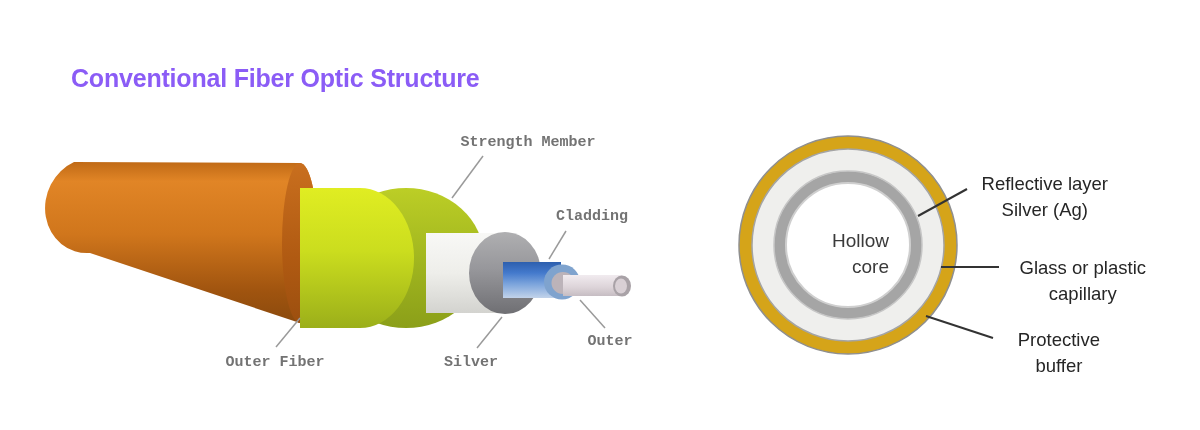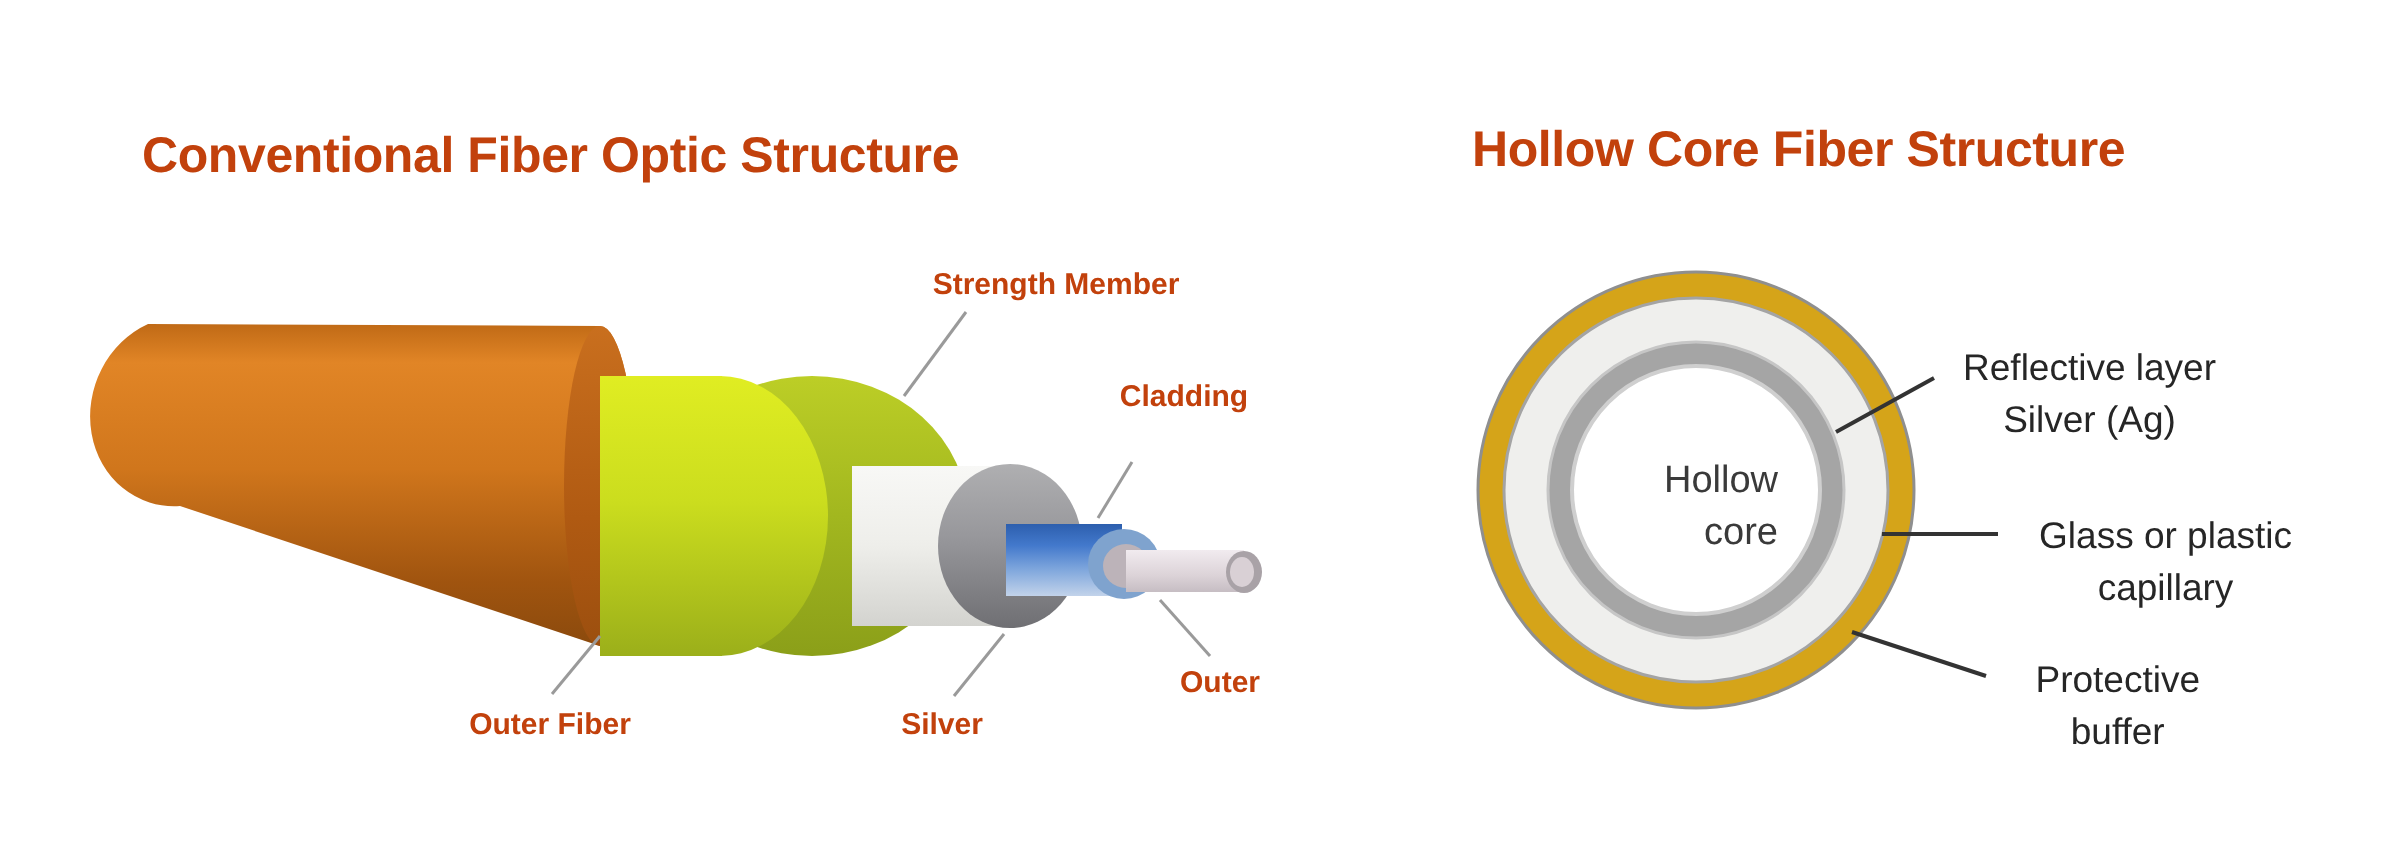--- a/index.html
+++ b/index.html
@@ -10,29 +10,29 @@
     overflow:hidden;
     font-family:"Liberation Sans",sans-serif;
   }
   .canvas svg{position:absolute;left:0;top:0;}
   .title{
     position:absolute;
     font-family:"Liberation Sans",sans-serif;
     font-weight:bold;
     font-size:25px;
     letter-spacing:-0.2px;
-    color:#c2410c;
+    color:#8b5cf6;
     white-space:nowrap;
   }
   .cable-label{
     position:absolute;
-    font-family:Liberation Sans, sans-serif;
+    font-family:Liberation Mono, monospace;
     font-weight:bold;
     font-size:15px;
-    color:#c2410c;
+    color:#737373;
     white-space:nowrap;
     transform:translateX(-50%);
   }
   .ring-label{
     position:absolute;
     font-family:"Liberation Sans",sans-serif;
     font-size:18.5px;
     line-height:26px;
     color:#262626;
     text-align:center;
@@ -134,24 +134,23 @@
       <circle cx="848" cy="245" r="74" stroke="#c6c6c6" stroke-width="1.5" fill="#a5a5a5"></circle>
       <circle cx="848" cy="245" r="62" stroke="#cfcfcf" stroke-width="2" fill="#ffffff"></circle>
 
       <line x1="918" y1="216" x2="967" y2="189" stroke="#333333" stroke-width="2"></line>
       <line x1="941" y1="267" x2="999" y2="267" stroke="#333333" stroke-width="2"></line>
       <line x1="926" y1="316" x2="993" y2="338" stroke="#333333" stroke-width="2"></line>
     </g>
   </svg>
 
   <div class="title" style="left:71px;top:64px;">Conventional Fiber Optic Structure</div>
-  <div class="title" style="left:736px;top:61px;">Hollow Core Fiber Structure</div>
 
   <div class="cable-label" style="left:528px;top:134px;">Strength Member</div>
-  <div class="cable-label" style="left:592px;top:190px;">Cladding</div>
+  <div class="cable-label" style="left:592px;top:208px;">Cladding</div>
   <div class="cable-label" style="left:610px;top:333px;">Outer</div>
   <div class="cable-label" style="left:275px;top:354px;">Outer Fiber</div>
   <div class="cable-label" style="left:471px;top:354px;">Silver</div>
 
   <div class="center-label" style="left:847px;top:228px;">Hollow core</div>
   <div class="ring-label" style="right:92px;top:171px;">Reflective layer
 Silver (Ag)</div>
   <div class="ring-label" style="right:54px;top:255px;">Glass or plastic
 capillary</div>
   <div class="ring-label" style="right:100px;top:327px;margin-left:36px;">Protective

